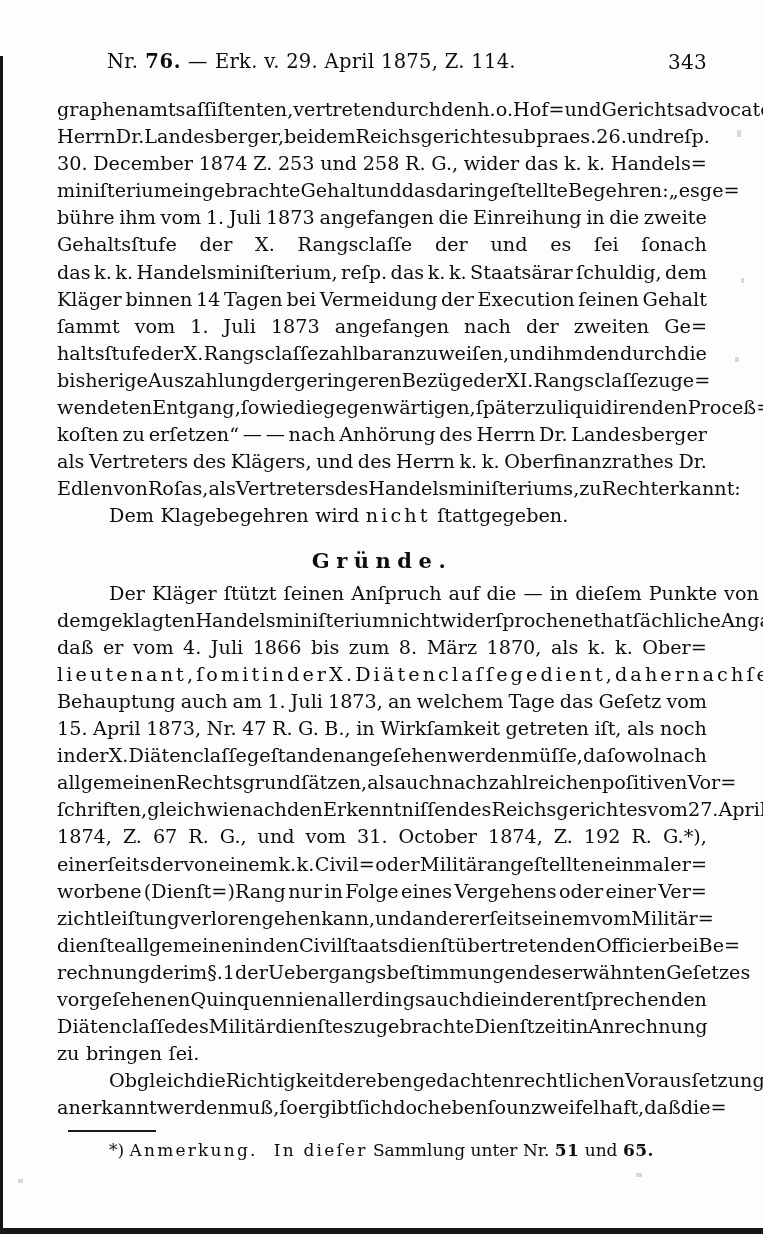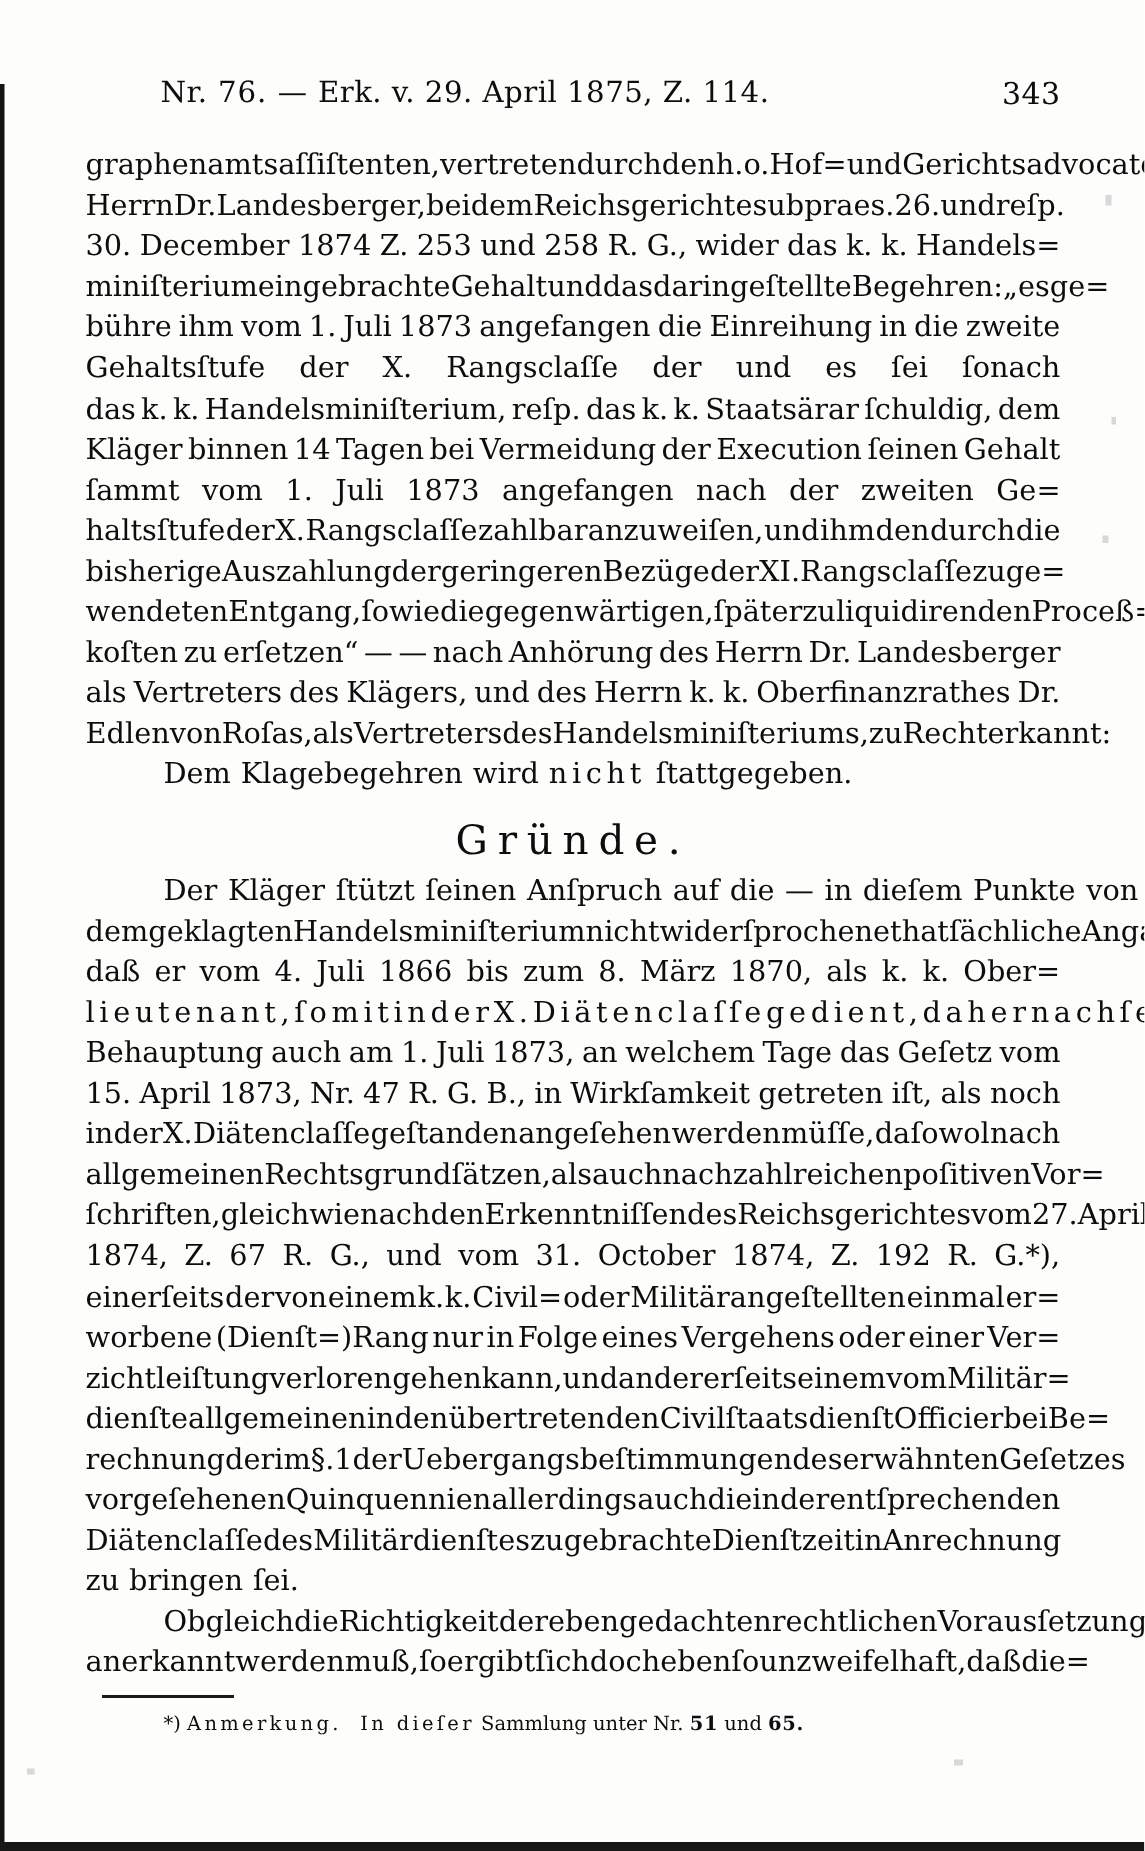--- a/index.html
+++ b/index.html
@@ -60,21 +60,21 @@
     left: 50px;
     top: 0;
   }
   .running-head .rh-folio {
     position: absolute;
     right: 0;
     top: 0;
     font-family: "DejaVu Serif", "Liberation Serif", serif;
     font-size: 20px;
   }
-  .rh-num { font-weight: 400; letter-spacing: .6px; }
+  .rh-num { font-weight: 700; letter-spacing: .6px; }
   .rh-sp { display: inline-block; width: 7px; }
 
   
   .body-block {
     margin-top: 12px;
     font-size: 19.2px;
     line-height: 27.1px;
     text-align: justify;
     text-justify: inter-word;
     word-spacing: .5px;
@@ -95,38 +95,38 @@
   .line.j > span { white-space: pre; }
 
   .indent-line { padding-left: 52px; }
 
   
   .sp { letter-spacing: 3.1px; }
 
   
   .section-heading {
     text-align: center;
-    font-weight: 400;
-    font-size: 27px;
+    font-weight: 700;
+    font-size: 21px;
     letter-spacing: 6.5px;
     margin: 17px 0 6px 0;
   }
 
   
   .footnote-rule {
     margin-top: 9px;
     margin-left: 11px;
     width: 88px;
     height: 2px;
     background: #1a1a1a;
   }
   .footnote {
     margin-top: 7px;
     padding-left: 52px;
-    font-size: 13px;
+    font-size: 17px;
     line-height: 22px;
     white-space: nowrap;
   }
   .fn-sp { letter-spacing: 2.2px; }
   .fn-b { font-weight: 700; letter-spacing: .4px; }
 </style>
 </head>
 <body>
 
 <div class="page">
@@ -512,22 +512,22 @@
             <span>andererſeits</span>
             <span>einem</span>
             <span>vom</span>
             <span>Militär=</span>
           </span>
         <span class="line j">
             <span>dienſte</span>
             <span>allgemeinen</span>
             <span>in</span>
             <span>den</span>
+            <span>Civilſtaatsdienſt</span>
             <span>übertretenden</span>
-            <span>Civilſtaatsdienſt</span>
             <span>Officier</span>
             <span>bei</span>
             <span>Be=</span>
           </span>
         <span class="line j">
             <span>rechnung</span>
             <span>der</span>
             <span>im</span>
             <span>§.</span>
             <span>1</span>

